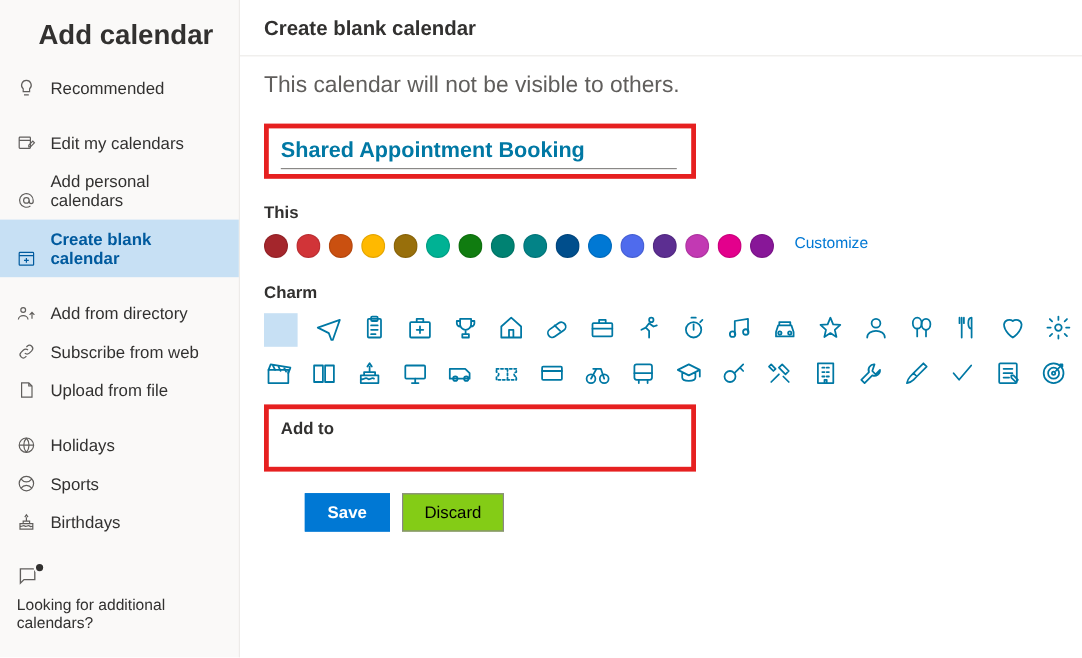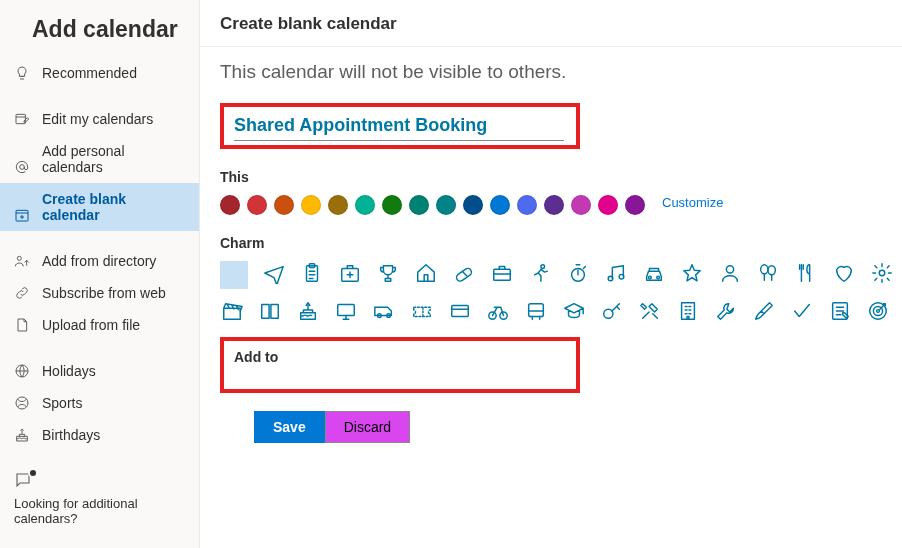--- a/index.html
+++ b/index.html
@@ -31,22 +31,22 @@
   .color-swatch { width: 20px; height: 20px; border-radius: 50%; cursor: pointer; border: 1px solid rgba(0,0,0,0.1); }
   .customize { color:#0078d4; font-size:13px; margin-left:10px; cursor:pointer; }
   .charm-grid { display: flex; flex-wrap: wrap; gap: 10px 14px; width: 680px; margin-top:2px; }
   .charm { width: 24px; height: 24px; display:flex; align-items:center; justify-content:center; cursor:pointer; }
   .charm svg { width: 22px; height: 22px; stroke: #0078a4; fill: none; stroke-width: 1.6; stroke-linecap: round; stroke-linejoin: round; }
   .charm.none { width: 28px; height: 28px; background: #c7e0f4; border:none; }
   .addto-box { border: 4px solid #e62020; padding: 8px 10px 14px 10px; width: 360px; margin-top: 14px; }
   .addto-box .section-label { margin: 0 0 10px 0; }
   .dropdown { border:1px solid #8a8886; padding: 6px 8px; display:flex; justify-content:space-between; align-items:center; cursor:pointer; background:#fff; }
   .dropdown svg { width:12px; height:12px; stroke:#605e5c; stroke-width:2; fill:none; }
-  .button-row { display:flex; gap:0; margin-top: 18px; padding-left: 34px; }
-  .btn { padding: 7px 18px; font-size: 14px; cursor:pointer; border:1px solid #8a8886; background:#d946ef; font-family:inherit; }
+  .button-row { display:flex; gap:10px; margin-top: 18px; padding-left: 34px; }
+  .btn { padding: 7px 18px; font-size: 14px; cursor:pointer; border:1px solid #8a8886; background:#84cc16; font-family:inherit; }
   .btn-primary { background:#0078d4; color:#fff; border-color:#0078d4; font-weight:600; }
 </style>
 </head>
 <body>
 
 <div class="container">
 
   <div class="sidebar">
     <div class="sidebar-title">Add calendar</div>
 

